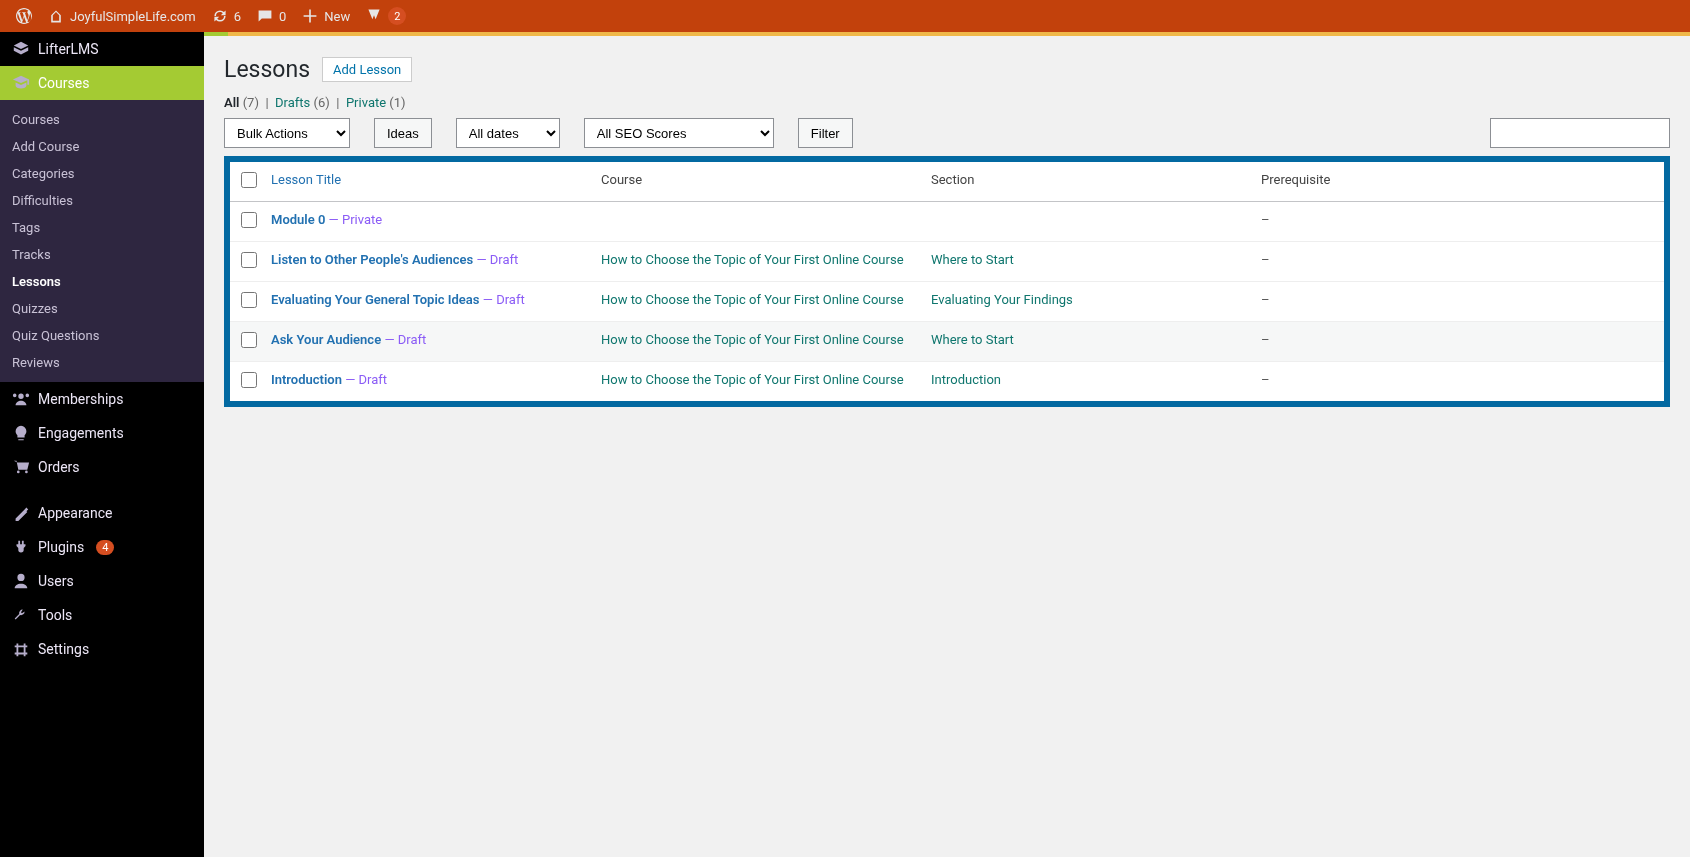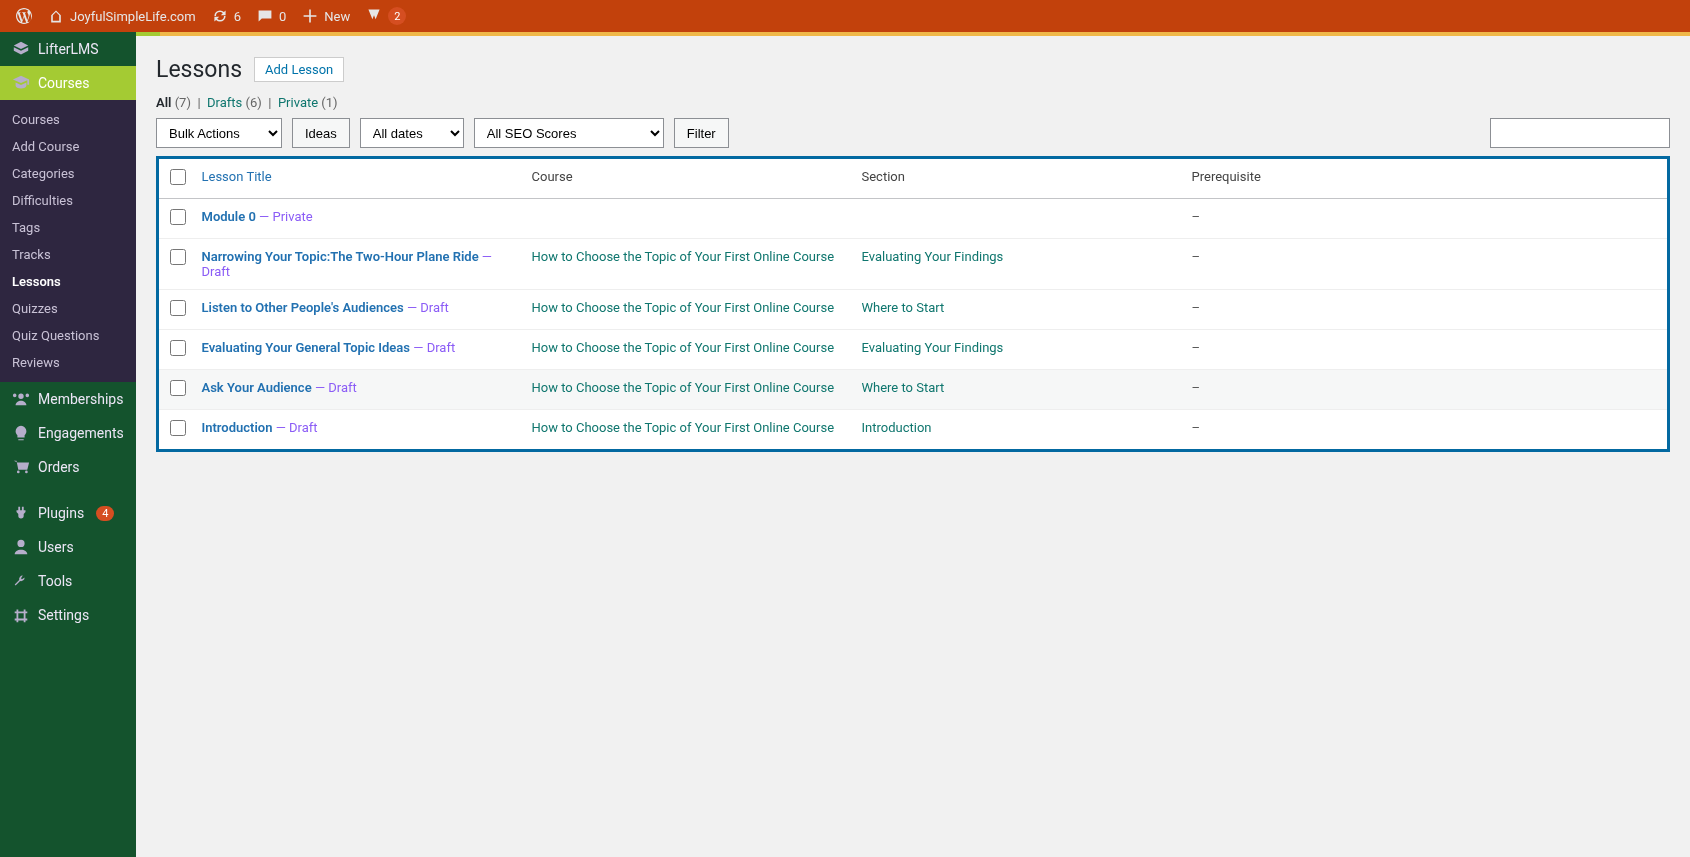--- a/index.html
+++ b/index.html
@@ -34,22 +34,22 @@
   height: 18px;
   display: inline-flex;
   align-items: center;
   justify-content: center;
   font-size: 11px;
 }
 
 
 #wpwrap { display: flex; min-height: calc(100vh - 32px); }
 #sidebar {
-  width: 136px;
-  background: #14532d;
+  width: 204px;
+  background: #000000;
   color: #ddd;
   font-size: 14px;
 }
 #sidebar .menu-name {
   padding: 8px 12px;
   color: #ece6f6;
   font-size: 14px;
   display: flex;
   align-items: center;
   gap: 8px;
@@ -126,21 +126,21 @@
   font-size: 13px;
   cursor: pointer;
 }
 
 
 .subsubsub { font-size: 13px; margin-bottom: 8px; color: #666; }
 .subsubsub .current { color: #23282d; font-weight: 600; }
 .subsubsub .count { color: #666; }
 
 
-.tablenav { display: flex; align-items: center; gap: 10px; margin-bottom: 8px; }
+.tablenav { display: flex; align-items: center; gap: 24px; margin-bottom: 8px; }
 .tablenav select {
   height: 30px;
   border: 1px solid #8c8f94;
   background: #fff;
   font-size: 13px;
   padding: 0 24px 0 8px;
   min-width: 100px;
 }
 .tablenav input[type="submit"], .tablenav button {
   height: 30px;
@@ -156,21 +156,21 @@
   border: 1px solid #8c8f94;
   padding: 0 8px;
   width: 180px;
   background: #fff;
 }
 
 
 .wp-list-table {
   width: 100%;
   background: #fff;
-  border: 3px solid #0369a1;
+  border: 6px solid #0369a1;
   border-collapse: collapse;
 }
 .wp-list-table th, .wp-list-table td {
   text-align: left;
   padding: 10px;
   vertical-align: top;
   font-size: 13px;
 }
 .wp-list-table thead th {
   border-bottom: 1px solid #c3c4c7;
@@ -278,20 +278,28 @@
             <svg viewBox="0 0 20 20">
               <path d="M2 3h3l2 10h10l2-8H6M7 17a1.5 1.5 0 1 0 0-3 1.5 1.5 0 0 0 0 3zm9 0a1.5 1.5 0 1 0 0-3 1.5 1.5 0 0 0 0 3z"></path>
             </svg>
           </span>
           <span>Orders</span>
         </div>
         <div style="height: 12px;"></div>
         <div class="menu-top">
           <span style="display: inline-flex; width: 18px;">
             <svg viewBox="0 0 20 20">
+              <path d="M4 16l10-10 3 3L7 19H4v-3zM16 4l2 2-2 2-2-2 2-2z"></path>
+            </svg>
+          </span>
+          <span>Appearance</span>
+        </div>
+        <div class="menu-top">
+          <span style="display: inline-flex; width: 18px;">
+            <svg viewBox="0 0 20 20">
               <path d="M7 3v4H5v2l2 2v2a3 3 0 0 0 6 0v-2l2-2V7h-2V3h-2v4H9V3H7z"></path>
             </svg>
           </span>
           <span>Plugins</span>
           <span class="update-count">4</span>
         </div>
         <div class="menu-top">
           <span style="display: inline-flex; width: 18px;">
             <svg viewBox="0 0 20 20">
               <path d="M10 10a4 4 0 1 0 0-8 4 4 0 0 0 0 8zm-7 8c0-3 3-5 7-5s7 2 7 5H3z"></path>
@@ -363,27 +371,20 @@
             <th>Section</th>
             <th>Prerequisite</th>
           </tr>
         </thead>
         <tbody id="lessons-tbody">
             <tr>
               <td class="check-column"><input type="checkbox" style=""></td>
               <td class="col-title"><a>Module 0</a><span class="post-state"> — Private</span></td>
               <td class="col-course"></td>
               <td class="col-section"></td>
-              <td class="col-prereq">–</td>
-            </tr>
-            <tr>
-              <td class="check-column"><input type="checkbox" style=""></td>
-              <td class="col-title"><a>Narrowing Your Topic:The Two-Hour Plane Ride</a><span class="post-state"> — Draft</span></td>
-              <td class="col-course"><a>How to Choose the Topic of Your First Online Course</a></td>
-              <td class="col-section"><a>Evaluating Your Findings</a></td>
               <td class="col-prereq">–</td>
             </tr>
             <tr>
               <td class="check-column"><input type="checkbox" style=""></td>
               <td class="col-title"><a>Listen to Other People's Audiences</a><span class="post-state"> — Draft</span></td>
               <td class="col-course"><a>How to Choose the Topic of Your First Online Course</a></td>
               <td class="col-section"><a>Where to Start</a></td>
               <td class="col-prereq">–</td>
             </tr>
             <tr>

